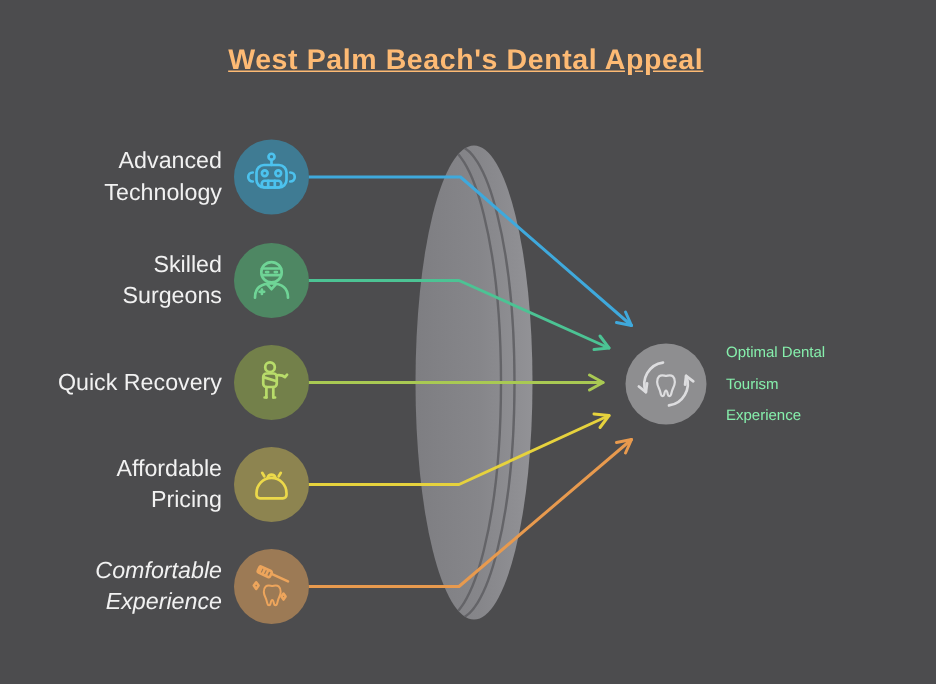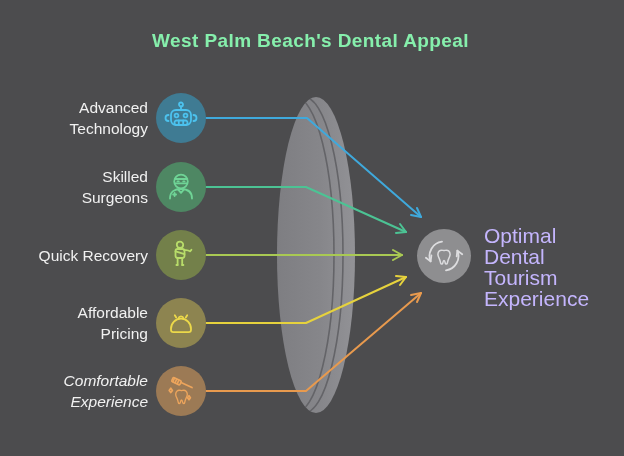--- a/index.html
+++ b/index.html
@@ -5,39 +5,39 @@
   html,body{margin:0;padding:0;}
   body{
     width:624px;height:456px;
     background:#4c4c4e;
     font-family:"Liberation Sans", sans-serif;
     overflow:hidden;
   }
   .stage{position:relative;width:624px;height:456px;}
   .title{
     position:absolute;top:30px;left:0;width:621px;
-    text-align:center;color:#86efac;
-    font-size:19px;font-weight:700;letter-spacing:.4px;
+    text-align:center;color:#fdba74;
+    font-size:19px;font-weight:700;letter-spacing:.4px;text-decoration:underline;
   }
   .gfx{position:absolute;inset:0;}
   .item-label{
     position:absolute;left:8px;width:140px;
     text-align:right;color:#f1f1f1;
     font-size:15.5px;line-height:21px;
     white-space:pre-line;
   }
   .lbl-1{top:97px;}
   .lbl-2{top:166px;}
   .lbl-3{top:245px;}
   .lbl-4{top:302px;}
   .lbl-5{top:370px;font-style:italic;}
   .result-label{
     position:absolute;left:484px;top:225px;width:134px;
-    text-align:left;color:#c4b5fd;
-    font-size:21px;line-height:21px;
+    text-align:left;color:#86efac;
+    font-size:10px;line-height:21px;
     white-space:pre-line;
   }
 </style>
 </head>
 <body>
 
 <div class="stage">
 
   <div class="title">West Palm Beach's Dental Appeal</div>
 

